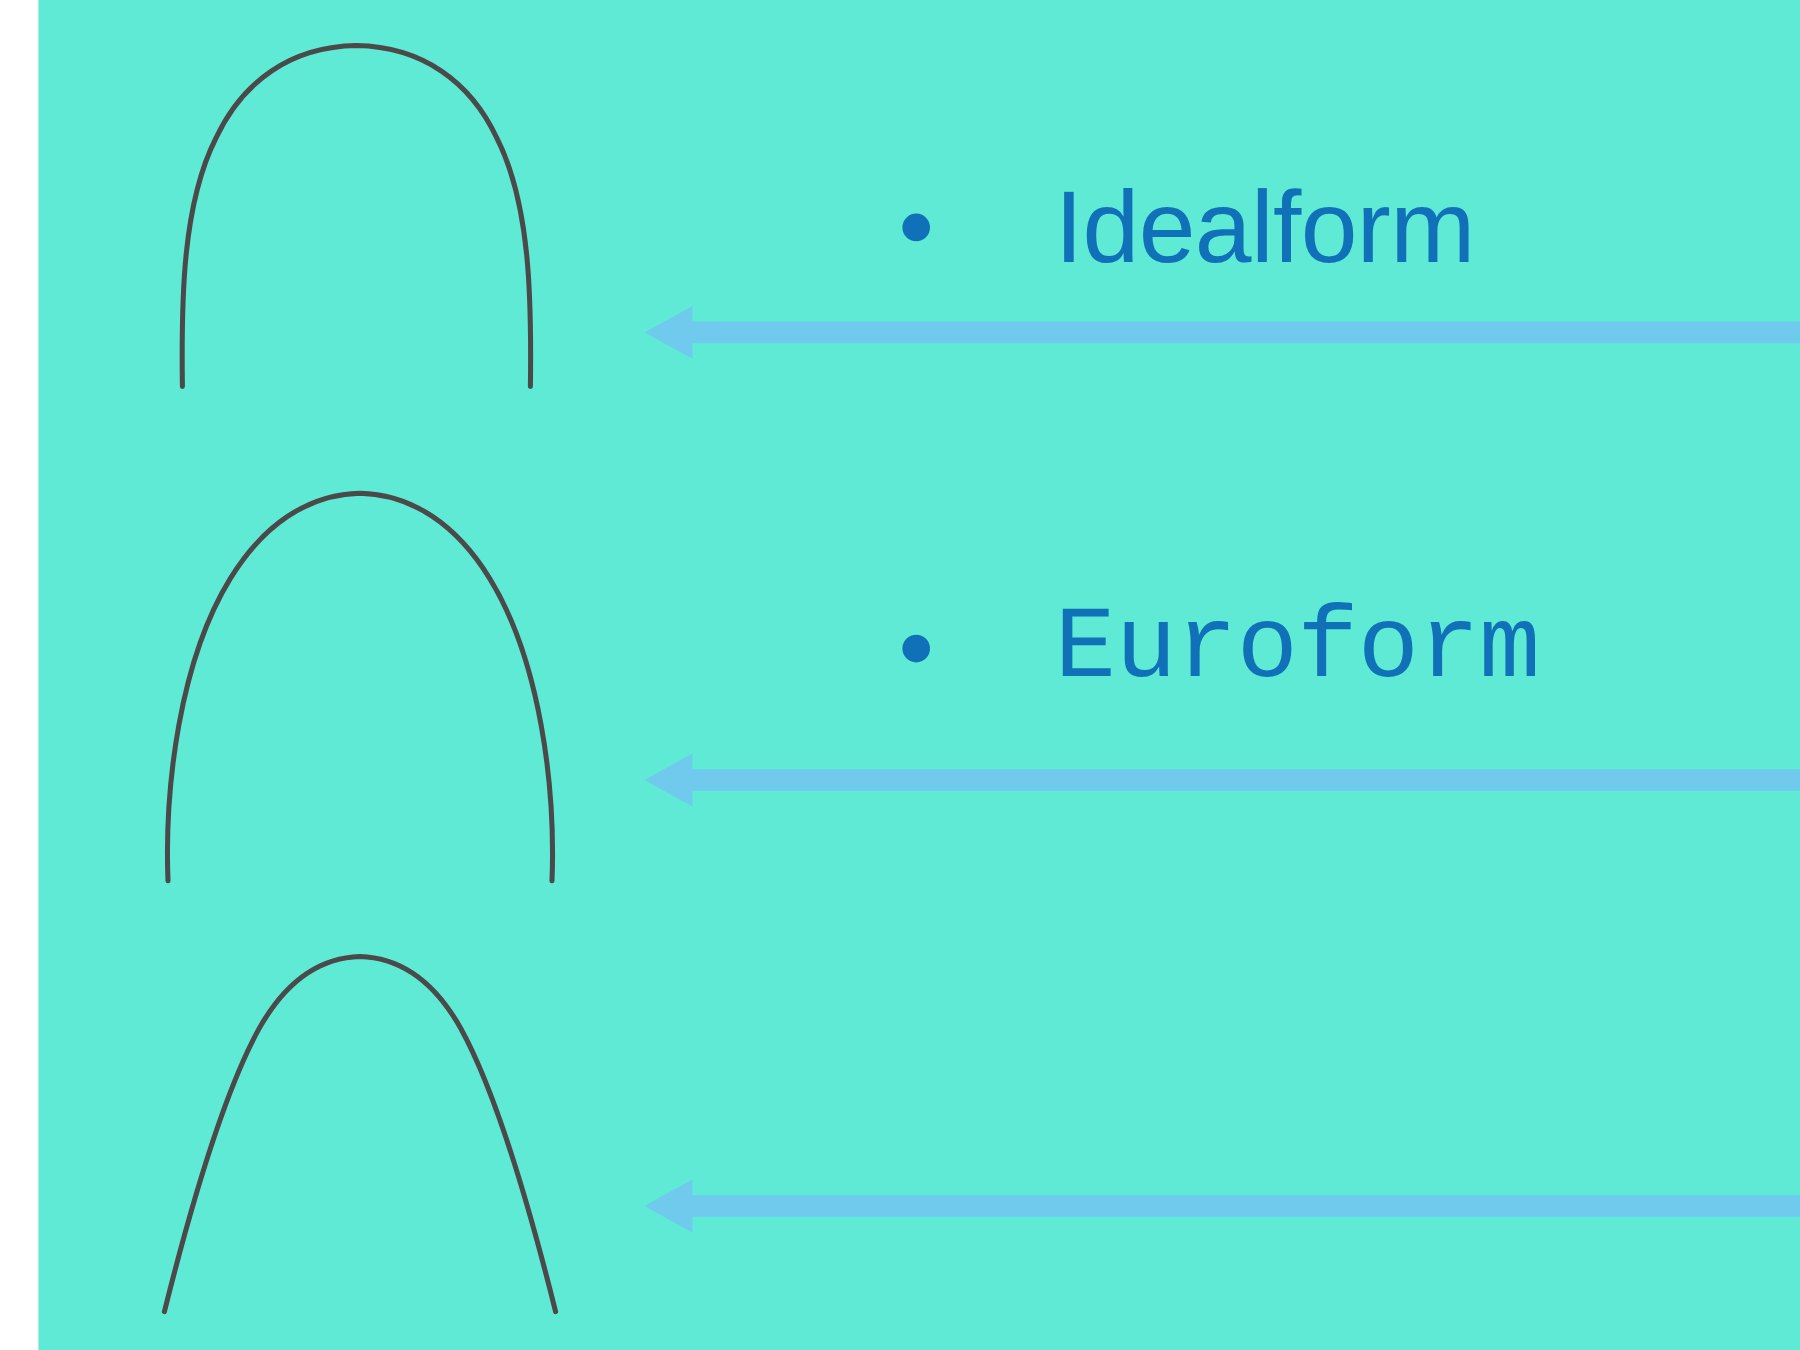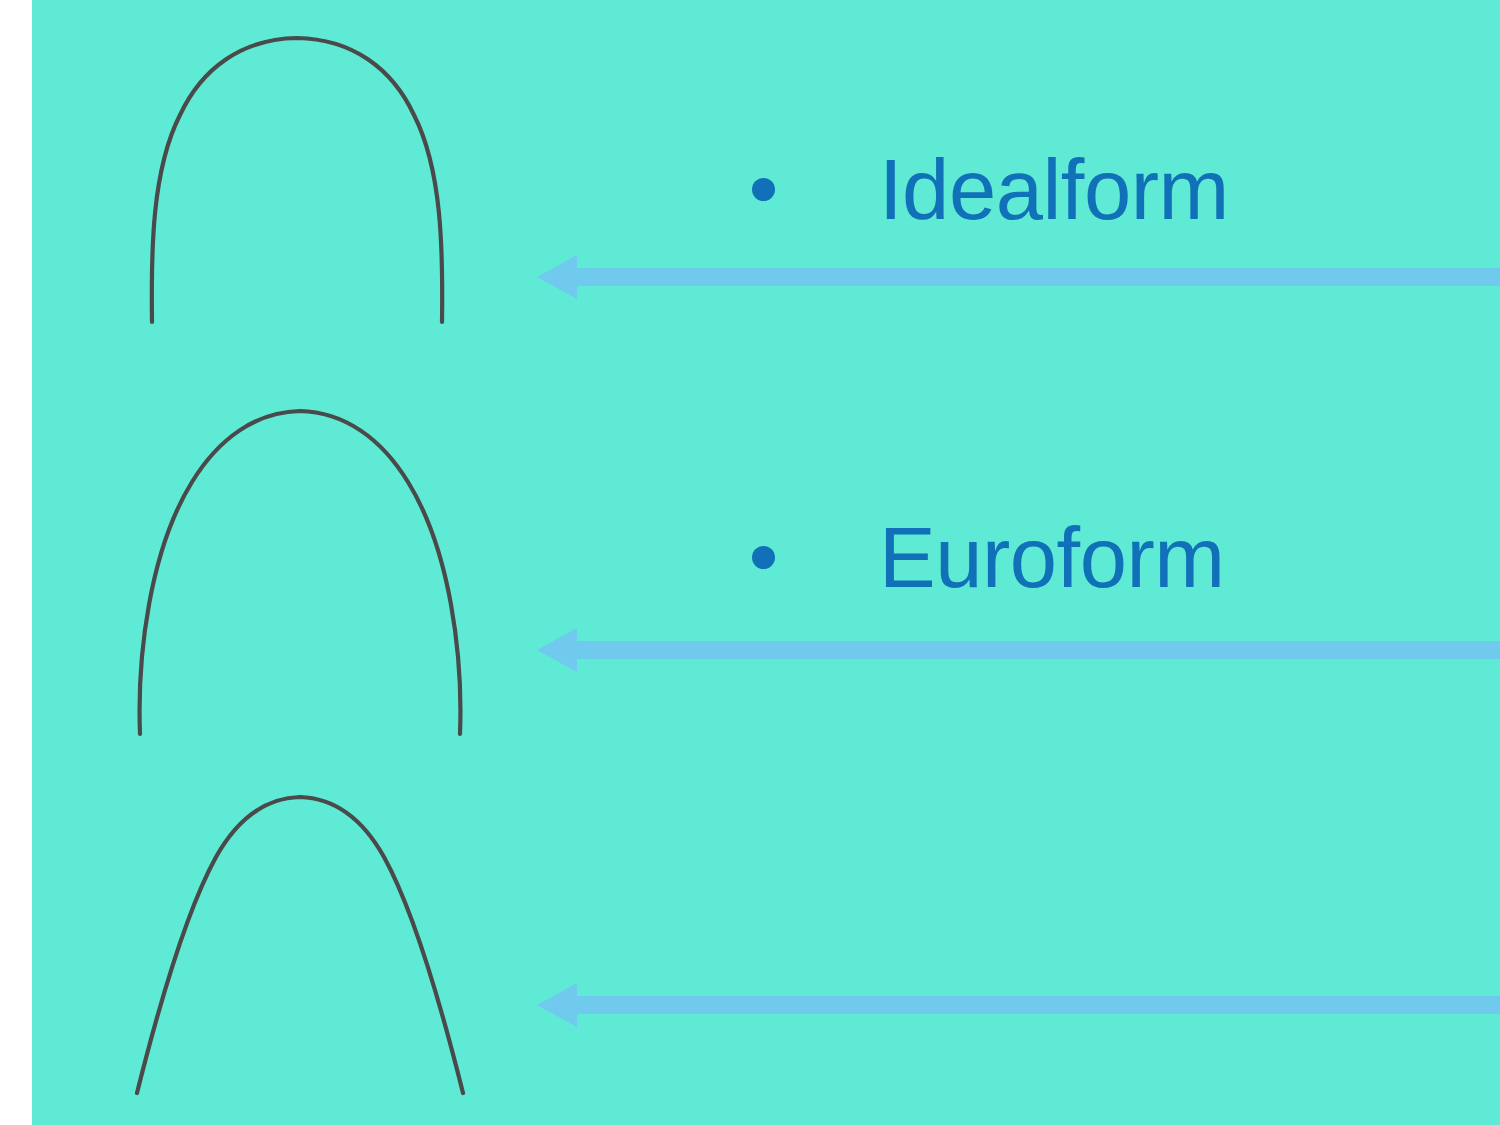--- a/index.html
+++ b/index.html
@@ -59,21 +59,21 @@
   }
   .bullet-label {
     margin-left: 104px;
     font-size: 85px;
     line-height: 1;
     color: #1171B8;
     letter-spacing: -0.5px;
   }
 
   #row-1 { top: 147px; }
-  #row-2 { top: 515px; }
+  #row-2 { top: 498px; font-family: Liberation Mono, monospace; }
   #row-3 { top: 885px; }
 
   
   .arrow {
     position: absolute;
     left: 505px;
     width: 995px;
     height: 50px;
   }
   .arrow svg {

